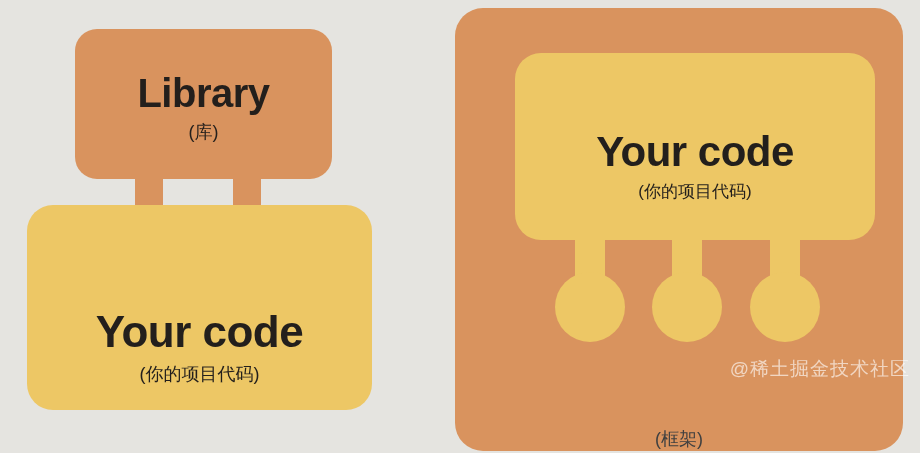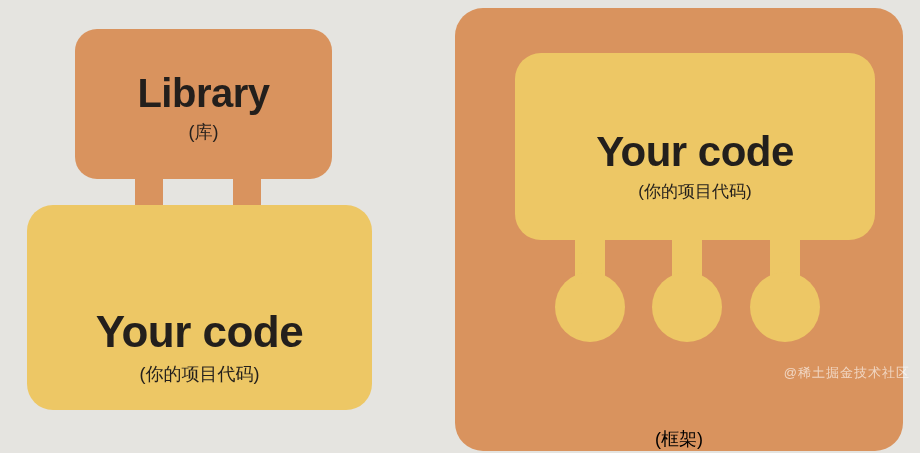--- a/index.html
+++ b/index.html
@@ -171,21 +171,21 @@
     line-height: 1;
   }
 
   #framework-sublabel {
     position: absolute;
     left: 0;
     right: 0;
     top: 422px;
     text-align: center;
     font-size: 18px;
-    color: #000000;
+    color: #404040;
     line-height: 1;
   }
 
   #yourcode-block-right {
     position: absolute;
     left: 60px;
     top: 45px;
     width: 360px;
     height: 187px;
     background: #edc765;
@@ -242,21 +242,21 @@
 
   #peg-right-1 { left: 100px; top: 228px; width: 70px; height: 110px; }
   #peg-right-2 { left: 197px; top: 228px; width: 70px; height: 110px; }
   #peg-right-3 { left: 295px; top: 228px; width: 70px; height: 110px; }
 
   
   #watermark {
     position: absolute;
     right: 10px;
     bottom: 8px;
-    font-size: 13px;
+    font-size: 19px;
     color: rgba(255, 255, 255, 0.62);
     letter-spacing: 1px;
     white-space: nowrap;
     pointer-events: none;
   }
 </style>
 </head>
 <body>
 
 <div id="stage">

